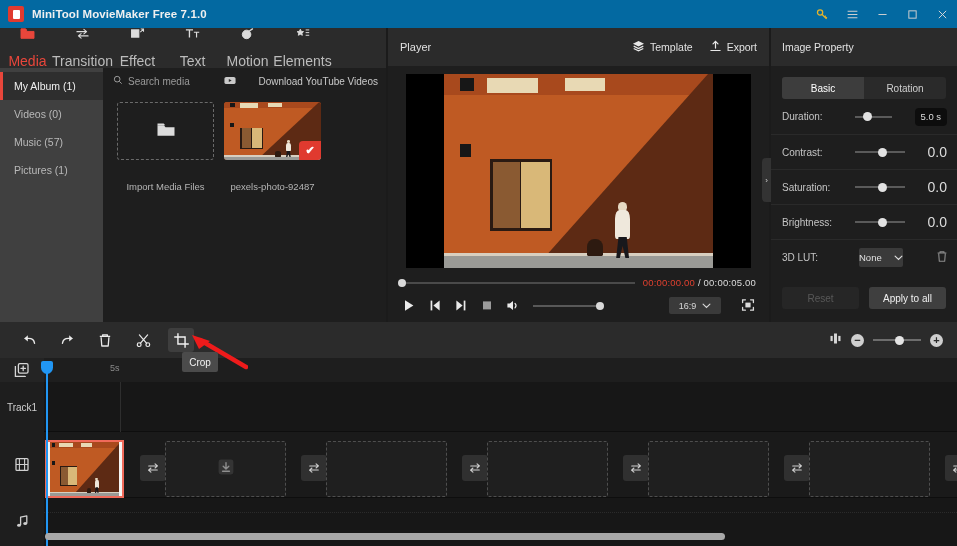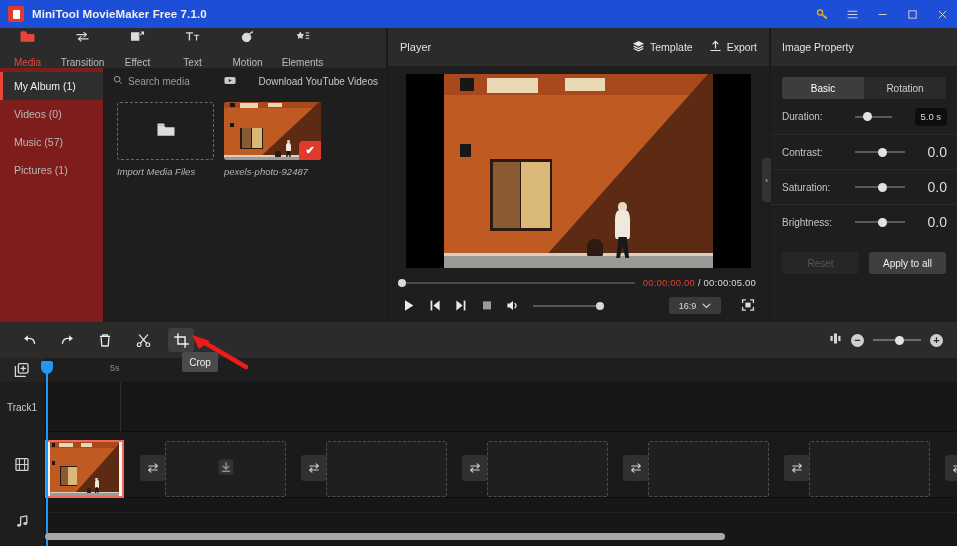--- a/index.html
+++ b/index.html
@@ -9,21 +9,21 @@
     font-family: "Liberation Sans", sans-serif;
     color: #d8d8d8;
     overflow: hidden;
     -webkit-font-smoothing: antialiased;
   }
   #app { position: relative; width: 957px; height: 546px; }
 
   
   .titlebar {
     position: absolute; left: 0; top: 0; width: 957px; height: 28px;
-    background: #1d4ed8; display: flex; align-items: center;
+    background: #0369a1; display: flex; align-items: center;
   }
   .logo {
     width: 16px; height: 16px; margin-left: 8px; position: relative;
     background: #e03a2f; border-radius: 2px;
     display: flex; align-items: center; justify-content: center;
   }
   .logo:after {
     content: ""; width: 7px; height: 9px; background: #fff; border-radius: 1px;
   }
   .app-title {
@@ -41,33 +41,33 @@
   .win-btn svg { display: block; }
 
   
   .tabbar {
     position: absolute; left: 0; top: 28px; width: 386px; height: 40px;
     background: #2b2b2b; display: flex; align-items: center;
   }
   .tab {
     width: 55px; height: 40px; display: flex; flex-direction: column;
     align-items: center; justify-content: center; gap: 13px;
-    color: #bcbcbc; font-size: 10px;
+    color: #bcbcbc; font-size: 14px;
   }
   .tab .ticon { height: 15px; display:flex; align-items:center; justify-content:center; }
   .tab.active { color: #e8463b; }
   .tab.active .ticon svg { fill: #e8463b; stroke: #e8463b; }
   .tab .ticon svg { fill: #dcdcdc; stroke: #dcdcdc; }
 
   
   .leftpane {
     position: absolute; left: 0; top: 68px; width: 386px; height: 254px;
     background: #1e1e1e; display: flex;
   }
-  .sidebar { width: 103px; height: 254px; background: #7f1d1d; padding-top: 4px; }
+  .sidebar { width: 103px; height: 254px; background: #404040; padding-top: 4px; }
   .side-item {
     position: relative; height: 28px; display: flex; align-items: center;
     padding-left: 14px; font-size: 10.5px; color: #b9b9b9;
   }
   .side-item.active { background: #2e2e2e; color: #efefef; }
   .side-item.active:before {
     content: ""; position: absolute; left: 0; top: 0; width: 3px; height: 28px;
     background: #e8463b;
   }
   .mediapane { flex: 1; position: relative; }
@@ -87,22 +87,22 @@
     width: 97px; height: 58px; border-radius: 3px; overflow: hidden;
     position: relative; background: #111;
   }
   .check-badge {
     position: absolute; right: 0; bottom: 0; width: 22px; height: 19px;
     background: #e03a2f; border-radius: 4px 0 3px 0;
     display: flex; align-items: center; justify-content: center;
     color: #fff; font-size: 11px; font-weight: bold;
   }
   .media-label {
-    margin-top: 6px; text-align: left; font-size: 9.5px; color: #b5b5b5;
-    white-space: nowrap; overflow: hidden; text-overflow: ellipsis; font-style: italic;
+    margin-top: 21px; text-align: center; font-size: 9.5px; color: #b5b5b5;
+    white-space: nowrap; overflow: hidden; text-overflow: ellipsis;
   }
 
   
   .wall { position: absolute; inset: 0; background: #bf5a23; overflow: hidden; }
   .wall .shadow {
     position: absolute; right: -2%; top: -6%; width: 72%; height: 112%;
     background: #5d2a14;
     clip-path: polygon(100% 0, 100% 100%, 0 100%);
   }
   .wall .topband {
@@ -675,20 +675,36 @@
       <div class="pval">0.0</div>
     </div>
     <div class="prop-row">
       <span class="prop-lbl">Brightness:</span>
       <div class="ptrack">
           <div class="pknob" style="left:47%"></div>
         </div>
       <div class="pval">0.0</div>
     </div>
 
+    <div class="prop-row" style="border-top:1px solid #2a2a2a;">
+      <span class="prop-lbl">3D LUT:</span>
+      <div class="lut-sel">
+        <span>None</span>
+        <span>
+          <svg width="9" height="6" viewBox="0 0 10 7">
+              <path d="M1 1.4 5 5.2 9 1.4" fill="none" stroke="#e0e0e0" stroke-width="1.3" stroke-linecap="round"></path>
+            </svg>
+        </span>
+      </div>
+      <span class="trash-btn">
+        <svg width="12" height="13" viewBox="0 0 12 13">
+            <path d="M1.6 3h8.8M4 3V1.8h4V3M2.7 3.6l.6 7.6h5.4l.6-7.6" fill="none" stroke="#8d8d8d" stroke-width="1.1" stroke-linejoin="round"></path>
+          </svg>
+      </span>
+    </div>
 
     <div class="btn-row">
       <div class="pbtn ghost">Reset</div>
       <div class="pbtn solid">Apply to all</div>
     </div>
   </div>
 
   <div class="tl-toolbar">
     <div class="tb-btn">
       <svg width="15" height="14" viewBox="0 0 16 15">

